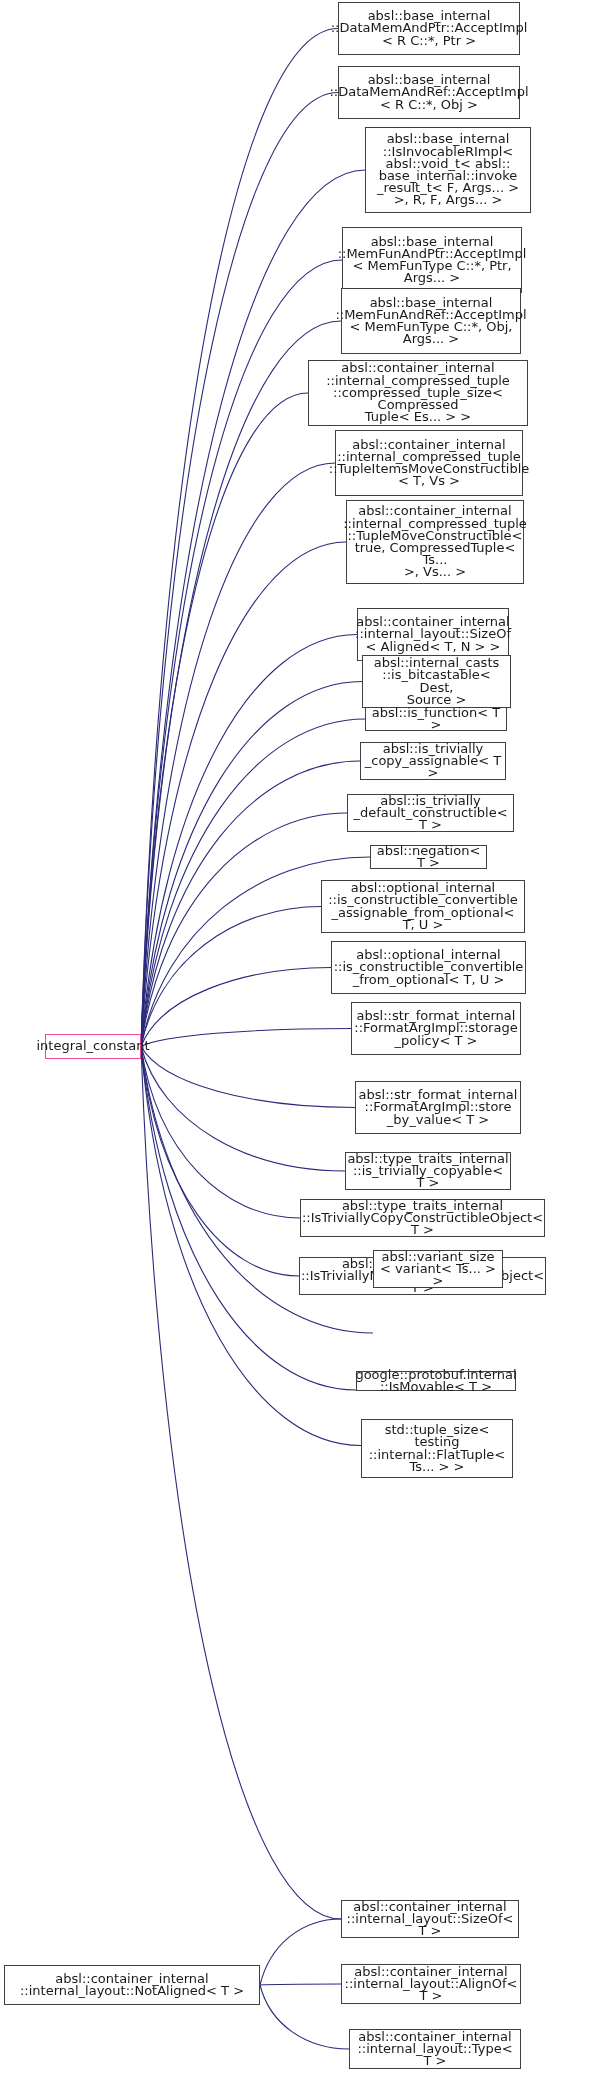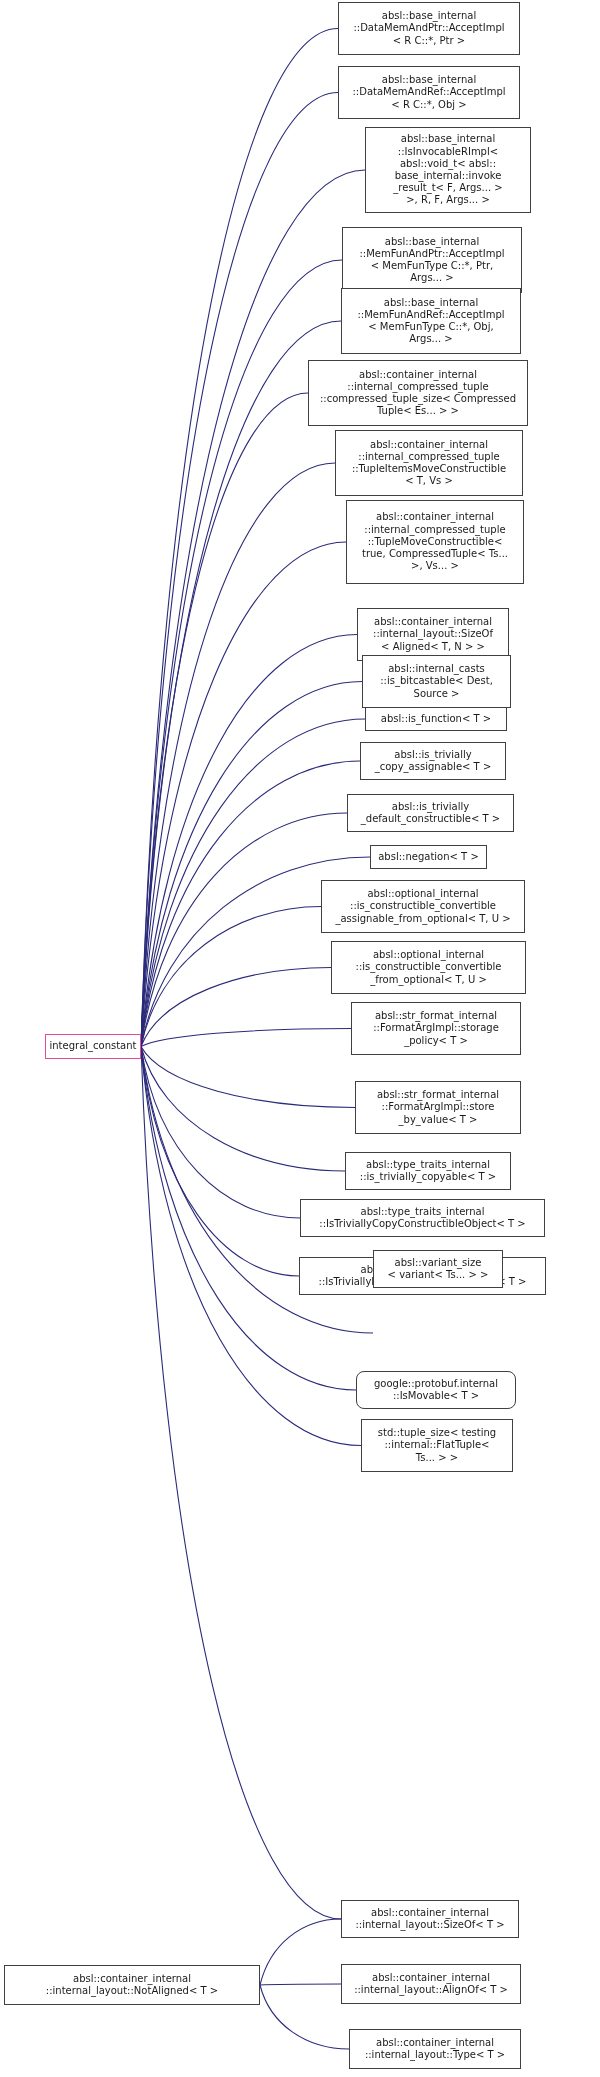--- a/index.html
+++ b/index.html
@@ -22,21 +22,21 @@
     width: 600px;
     height: 2077px;
     pointer-events: none;
   }
   .node {
     position: absolute;
     box-sizing: border-box;
     background: #ffffff;
     border: 1px solid #404040;
     color: #1a1a1a;
-    font-size: 10px;
+    font-size: 13px;
     line-height: 12.2px;
     text-align: center;
     display: flex;
     align-items: center;
     justify-content: center;
     padding: 1px 3px;
     white-space: pre-line;
     z-index: 2;
   }
   .node.root {
@@ -177,23 +177,23 @@
 ::FormatArgImpl::store
 _by_value&lt; T &gt;</div>
       <div class="node" style="left: 345px; top: 1152px; width: 166px; height: 38px;">absl::type_traits_internal
 ::is_trivially_copyable&lt; T &gt;</div>
       <div class="node" style="left: 300px; top: 1199px; width: 245px; height: 38px;">absl::type_traits_internal
 ::IsTriviallyCopyConstructibleObject&lt; T &gt;</div>
       <div class="node" style="left: 299px; top: 1257px; width: 247px; height: 38px;">absl::type_traits_internal
 ::IsTriviallyMoveConstructibleObject&lt; T &gt;</div>
       <div class="node" style="left: 373px; top: 1250px; width: 130px; height: 38px;">absl::variant_size
 &lt; variant&lt; Ts... &gt; &gt;</div>
-      <div class="node" style="left: 356px; top: 1371px; width: 160px; height: 38px; border-radius: 8px;">google::protobuf.internal
+      <div class="node" style="left: 356px; top: 1371px; width: 160px; height: 20px;">google::protobuf.internal
 ::IsMovable&lt; T &gt;</div>
-      <div class="node" style="left: 361px; top: 1419px; width: 152px; height: 53px;">std::tuple_size&lt; testing
+      <div class="node" style="left: 361px; top: 1419px; width: 152px; height: 59px;">std::tuple_size&lt; testing
 ::internal::FlatTuple&lt;
 Ts... &gt; &gt;</div>
       <div class="node" style="left: 341px; top: 1900px; width: 178px; height: 38px;">absl::container_internal
 ::internal_layout::SizeOf&lt; T &gt;</div>
       <div class="node" style="left: 341px; top: 1964px; width: 180px; height: 40px;">absl::container_internal
 ::internal_layout::AlignOf&lt; T &gt;</div>
       <div class="node" style="left: 349px; top: 2029px; width: 172px; height: 40px;">absl::container_internal
 ::internal_layout::Type&lt; T &gt;</div>
     </div>
 </div>

